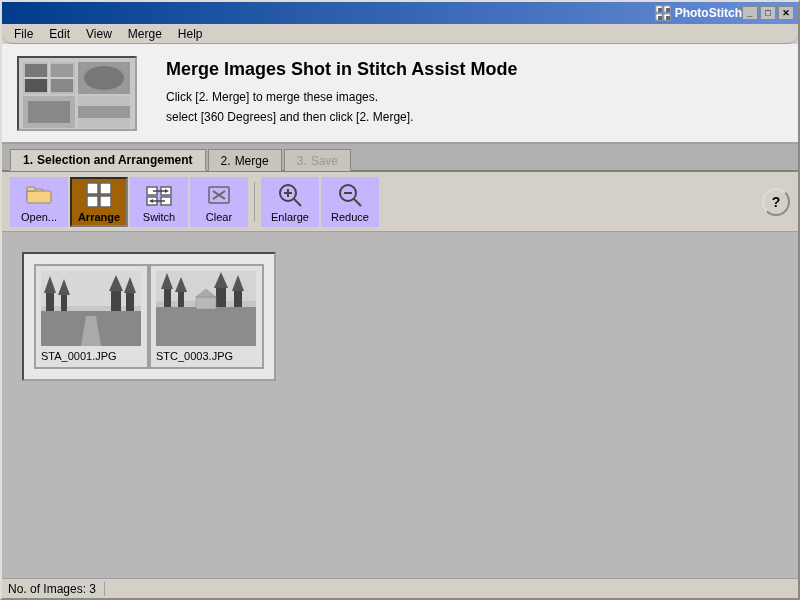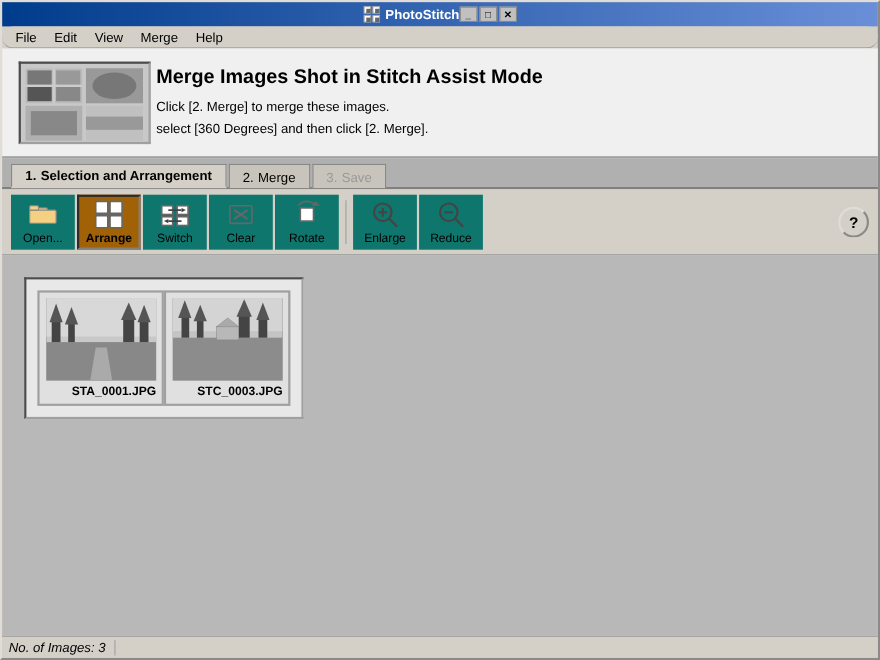--- a/index.html
+++ b/index.html
@@ -12,21 +12,21 @@
       overflow: hidden;
     }
 
     
     .title-bar {
       background: linear-gradient(to right, #003c8c, #6a8fd8);
       color: white;
       height: 22px;
       display: flex;
       align-items: center;
-      justify-content: center;
+      justify-content: flex-end;
       padding: 0 4px;
       font-size: 12px;
       font-weight: bold;
     }
     .title-bar-left {
       display: flex;
       align-items: center;
       gap: 4px;
     }
     .title-icon {
@@ -66,21 +66,21 @@
       font-size: 12px;
     }
 
     
     .header-area {
       background: #f0f0f0;
       border-bottom: 2px solid #a0a0a0;
       display: flex;
       align-items: center;
       padding: 10px 15px;
-      gap: 5px;
+      gap: 29px;
       min-height: 100px;
     }
     .header-logo {
       width: 120px;
       height: 75px;
       background: #c8c8c8;
       border: 2px inset #a0a0a0;
       display: grid;
       grid-template-columns: 1fr 1fr;
       grid-template-rows: 1fr 1fr;
@@ -145,21 +145,21 @@
       border-bottom: 1px solid #a0a0a0;
       height: 60px;
     }
     .tool-btn {
       display: flex;
       flex-direction: column;
       align-items: center;
       justify-content: center;
       width: 58px;
       height: 50px;
-      background: #0f766e;
+      background: #c4b5fd;
       border: 1px solid transparent;
       cursor: pointer;
       font-size: 11px;
       gap: 2px;
       padding: 2px;
     }
     .tool-btn.active {
       border: 2px inset #808080;
       background: #a16207;
       font-weight: bold;
@@ -207,26 +207,25 @@
     .image-grid {
       display: flex;
       gap: 0;
       background: #e8e8e8;
       border: 2px inset #a0a0a0;
       padding: 10px;
     }
     .image-item {
       display: flex;
       flex-direction: column;
-      align-items: flex-end;
+      align-items: flex-start;
       border: 2px solid #a0a0a0;
       background: #e0e0e0;
       padding: 5px;
       width: 115px;
-      font-weight: bold;
     }
     .image-thumb {
       width: 100px;
       height: 75px;
       background: #888;
       position: relative;
       overflow: hidden;
     }
     .image-label {
       font-size: 11px;
@@ -247,21 +246,20 @@
       border-top: 1px solid #a0a0a0;
       display: flex;
       align-items: center;
       padding: 0 6px;
       font-size: 12px;
     }
     .status-text {
       border-right: 1px solid #a0a0a0;
       padding-right: 8px;
       margin-right: 8px;
-      font-style: italic;
     }
 
     
     .window {
       border: 2px outset #e0ddd8;
       display: flex;
       flex-direction: column;
       width: 800px;
       height: 600px;
     }
@@ -407,30 +405,20 @@
           <svg width="28" height="28" viewBox="0 0 28 28">
 
             <rect x="4" y="6" width="20" height="16" rx="1" fill="none" stroke="#666" stroke-width="1.5"></rect>
             <line x1="8" y1="10" x2="20" y2="18" stroke="#666" stroke-width="2"></line>
             <line x1="20" y1="10" x2="8" y2="18" stroke="#666" stroke-width="2"></line>
           </svg>
         </div>
         <span>Clear</span>
       </div>
 
-      <div class="tool-btn">
-        <div class="tool-icon">
-          <svg width="28" height="28" viewBox="0 0 28 28">
-            <rect x="8" y="8" width="12" height="12" fill="#fff" stroke="#666" stroke-width="1.5"></rect>
-            <path d="M 6 6 A 10 10 0 0 1 22 6" fill="none" stroke="#666" stroke-width="1.5"></path>
-            <polygon points="22,2 26,6 18,6" fill="#666"></polygon>
-          </svg>
-        </div>
-        <span>Rotate</span>
-      </div>
 
       <div class="tool-separator"></div>
 
       <div class="tool-btn">
         <div class="tool-icon">
           <svg width="28" height="28" viewBox="0 0 28 28">
             <circle cx="12" cy="12" r="8" fill="none" stroke="#444" stroke-width="2"></circle>
             <line x1="18" y1="18" x2="25" y2="25" stroke="#444" stroke-width="2"></line>
             <line x1="8" y1="12" x2="16" y2="12" stroke="#444" stroke-width="2"></line>
             <line x1="12" y1="8" x2="12" y2="16" stroke="#444" stroke-width="2"></line>

